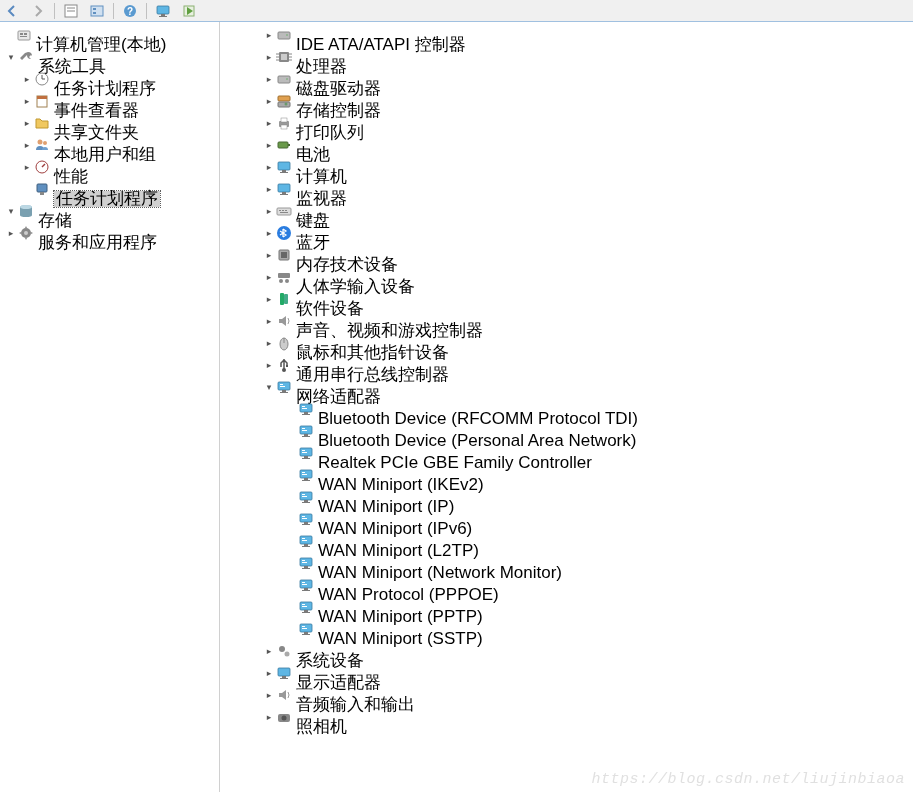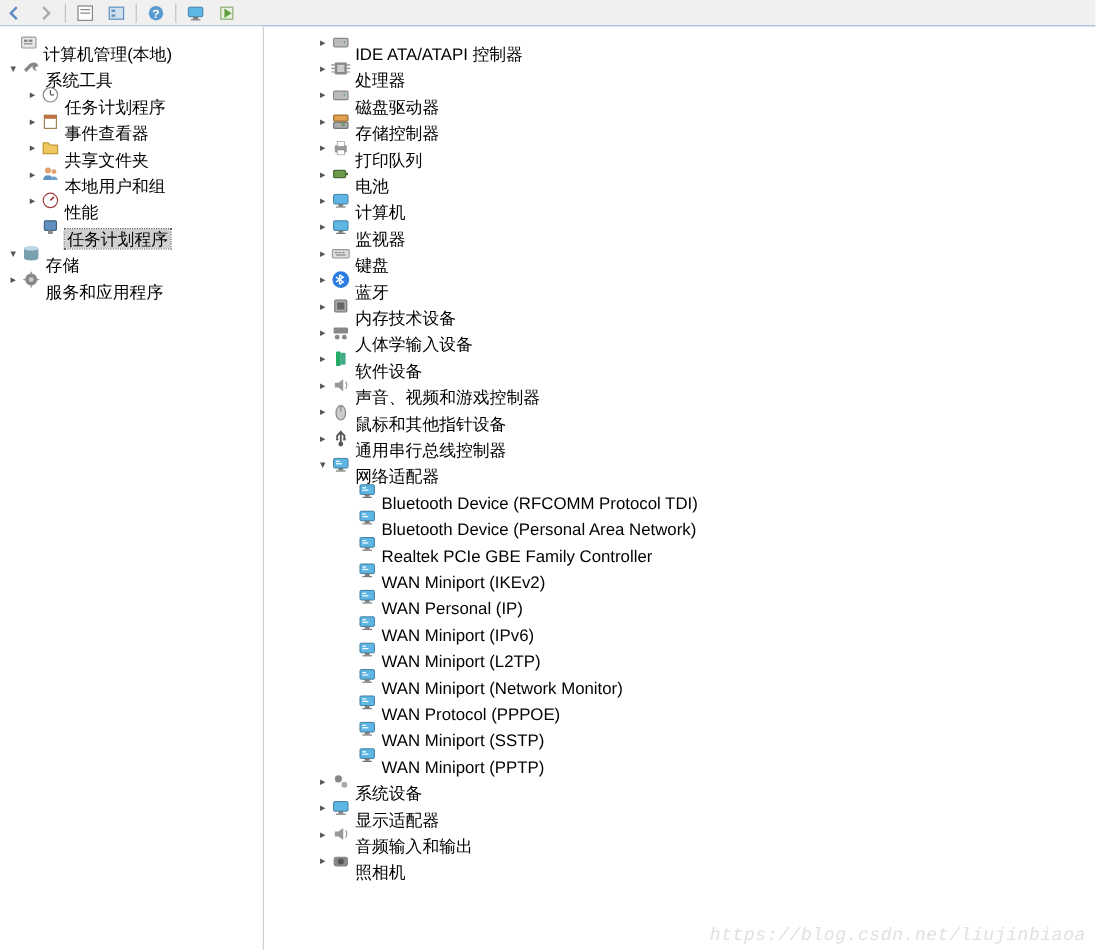--- a/index.html
+++ b/index.html
@@ -61,21 +61,21 @@
     }
     .node-icon {
       width: 16px;
       height: 16px;
       margin-right: 4px;
       flex-shrink: 0;
       display: inline-flex;
       align-items: center;
       justify-content: center;
     }
-    .label { font-size: 14px; line-height: 16px; margin-top: 19px; }
+    .label { font-size: 17px; line-height: 16px; margin-top: 19px; }
     .selected .label { background: #d0d0d0; outline: 1px dotted #606060; padding: 0 2px; }
     .watermark {
       position: absolute;
       right: 8px;
       bottom: 4px;
       color: #ccc;
       font-size: 15px;
       font-family: "Courier New", monospace;
       opacity: 0.6;
       font-style: italic;
@@ -585,21 +585,21 @@
           </span>
           <span class="label">WAN Miniport (IKEv2)</span>
         </div>
         <div class="tree-row">
           <span class="indent" style="width:76px"></span>
           <span class="node-icon">
             <svg width="16" height="16">
               <use href="#i-net"></use>
             </svg>
           </span>
-          <span class="label">WAN Personal (IP)</span>
+          <span class="label">WAN Miniport (IP)</span>
         </div>
         <div class="tree-row">
           <span class="indent" style="width:76px"></span>
           <span class="node-icon">
             <svg width="16" height="16">
               <use href="#i-net"></use>
             </svg>
           </span>
           <span class="label">WAN Miniport (IPv6)</span>
         </div>
@@ -630,30 +630,30 @@
           </span>
           <span class="label">WAN Protocol (PPPOE)</span>
         </div>
         <div class="tree-row">
           <span class="indent" style="width:76px"></span>
           <span class="node-icon">
             <svg width="16" height="16">
               <use href="#i-net"></use>
             </svg>
           </span>
+          <span class="label">WAN Miniport (PPTP)</span>
+        </div>
+        <div class="tree-row">
+          <span class="indent" style="width:76px"></span>
+          <span class="node-icon">
+            <svg width="16" height="16">
+              <use href="#i-net"></use>
+            </svg>
+          </span>
           <span class="label">WAN Miniport (SSTP)</span>
-        </div>
-        <div class="tree-row">
-          <span class="indent" style="width:76px"></span>
-          <span class="node-icon">
-            <svg width="16" height="16">
-              <use href="#i-net"></use>
-            </svg>
-          </span>
-          <span class="label">WAN Miniport (PPTP)</span>
         </div>
         <div class="tree-row">
           <span class="indent" style="width:40px"></span>
           <span class="exp">▸</span>
           <span class="node-icon">
             <svg width="16" height="16">
               <use href="#i-gears"></use>
             </svg>
           </span>
           <span class="label">系统设备</span>

